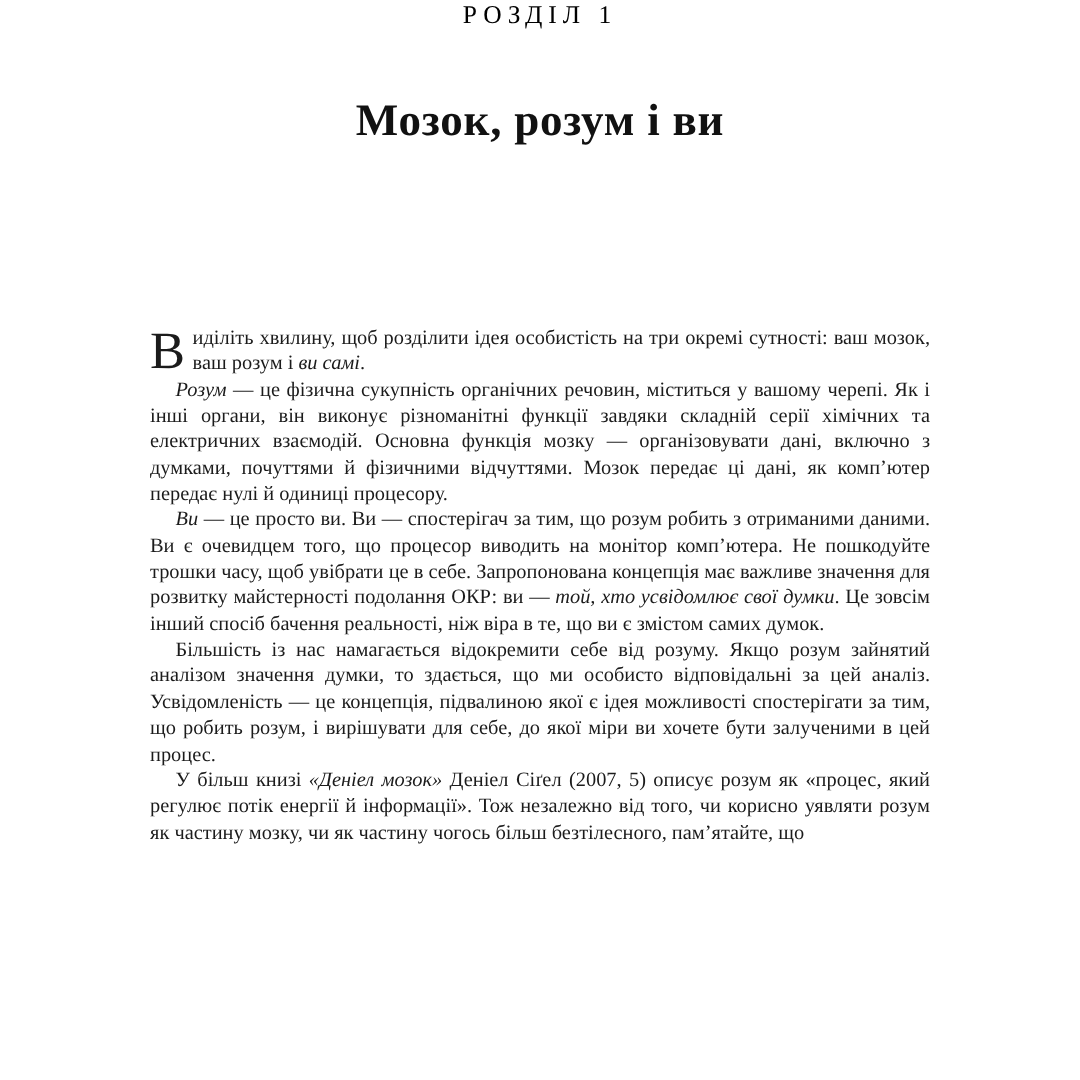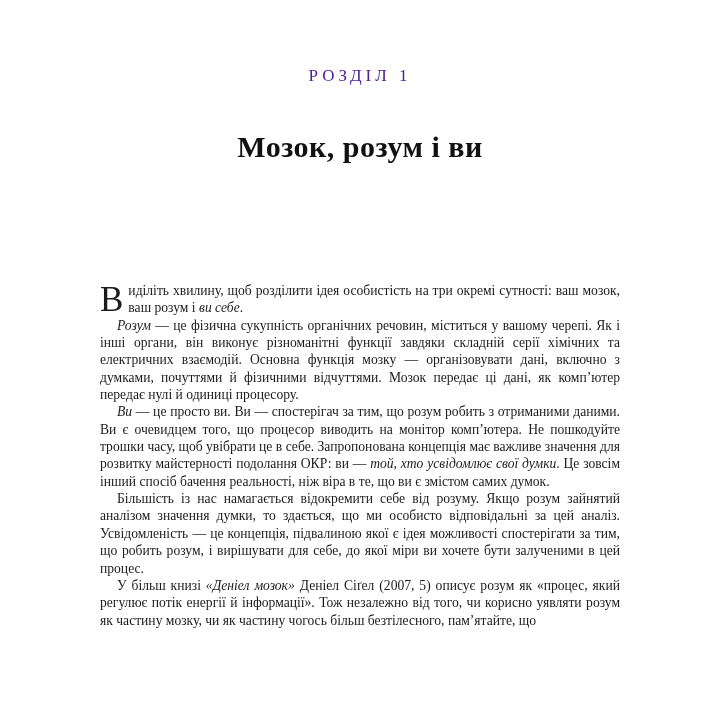--- a/index.html
+++ b/index.html
@@ -16,26 +16,25 @@
     font-family: "Liberation Serif", serif;
     color: #1b1b1b;
   }
   .content {
     position: absolute;
     left: 100px;
     top: 0;
     width: 520px;
   }
   .chapter-label {
-    margin-top: 66px;
     text-align: center;
     font-size: 17px;
     letter-spacing: 4px;
     font-weight: 400;
-    color: #4c1d95;
+    color: #000000;
   }
   .chapter-title {
     margin: 44px 0 0 0;
     text-align: center;
     font-size: 30px;
     font-weight: 700;
     letter-spacing: 0.5px;
     color: #111111;
   }
   .body-text {
@@ -69,21 +68,21 @@
 <div class="page">
   <div class="content">
 
     <div class="chapter-label">РОЗДІЛ 1</div>
 
     <h1 class="chapter-title">Мозок, розум і ви</h1>
 
     <div class="body-text">
 
       <p class="first">
-        <span class="dropcap">В</span><span>иділіть хвилину, щоб розділити ідея особистість на три окремі сутності: ваш мозок, ваш розум і </span><span class="it">ви себе</span><span>.</span>
+        <span class="dropcap">В</span><span>иділіть хвилину, щоб розділити ідея особистість на три окремі сутності: ваш мозок, ваш розум і </span><span class="it">ви самі</span><span>.</span>
       </p>
 
       <p>
         <span class="it">Розум</span><span> — це фізична сукупність органічних речовин, міститься у вашому черепі. Як і інші органи, він виконує різноманітні функції завдяки складній серії хімічних та електричних взаємодій. Основна функція мозку — організовувати дані, включно з думками, почуттями й фізичними відчуттями. Мозок передає ці дані, як комп’ютер передає нулі й одиниці процесору.</span>
       </p>
 
 
       <p>
         <span class="it">Ви</span><span> — це просто ви. Ви — спостерігач за тим, що розум робить з отриманими даними. Ви є очевидцем того, що процесор виводить на монітор комп’ютера. Не пошкодуйте трошки часу, щоб увібрати це в себе. Запропонована концепція має важливе значення для розвитку майстерності подолання ОКР: ви — </span><span class="it">той, хто усвідомлює свої думки</span><span>. Це зовсім інший спосіб бачення реальності, ніж віра в те, що ви є змістом самих думок.</span>
       </p>

